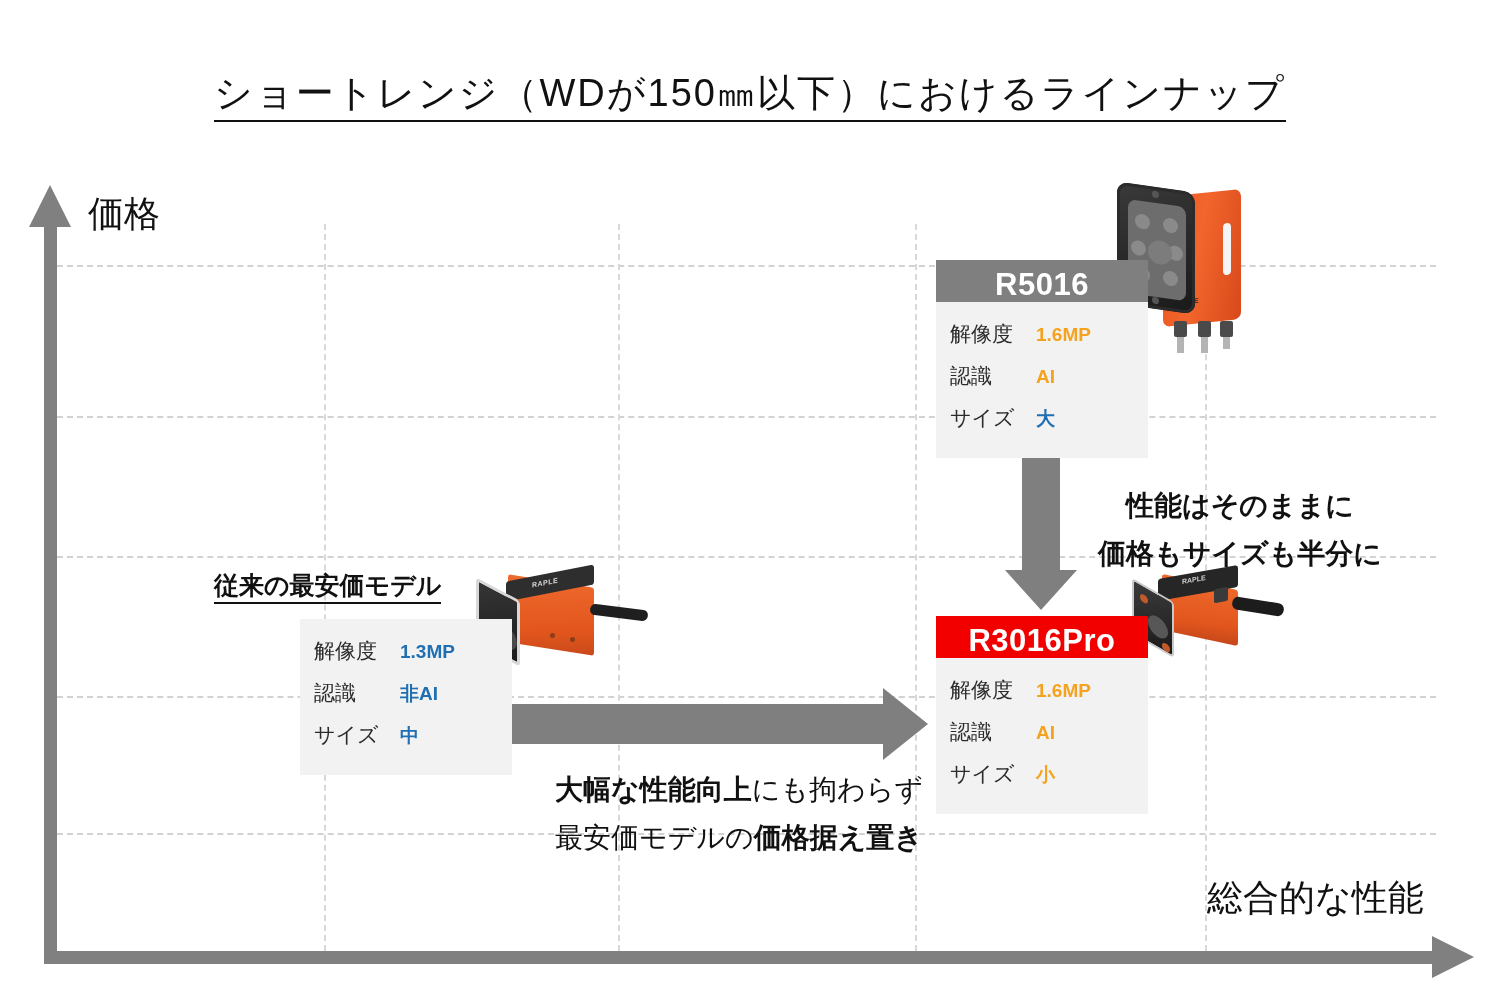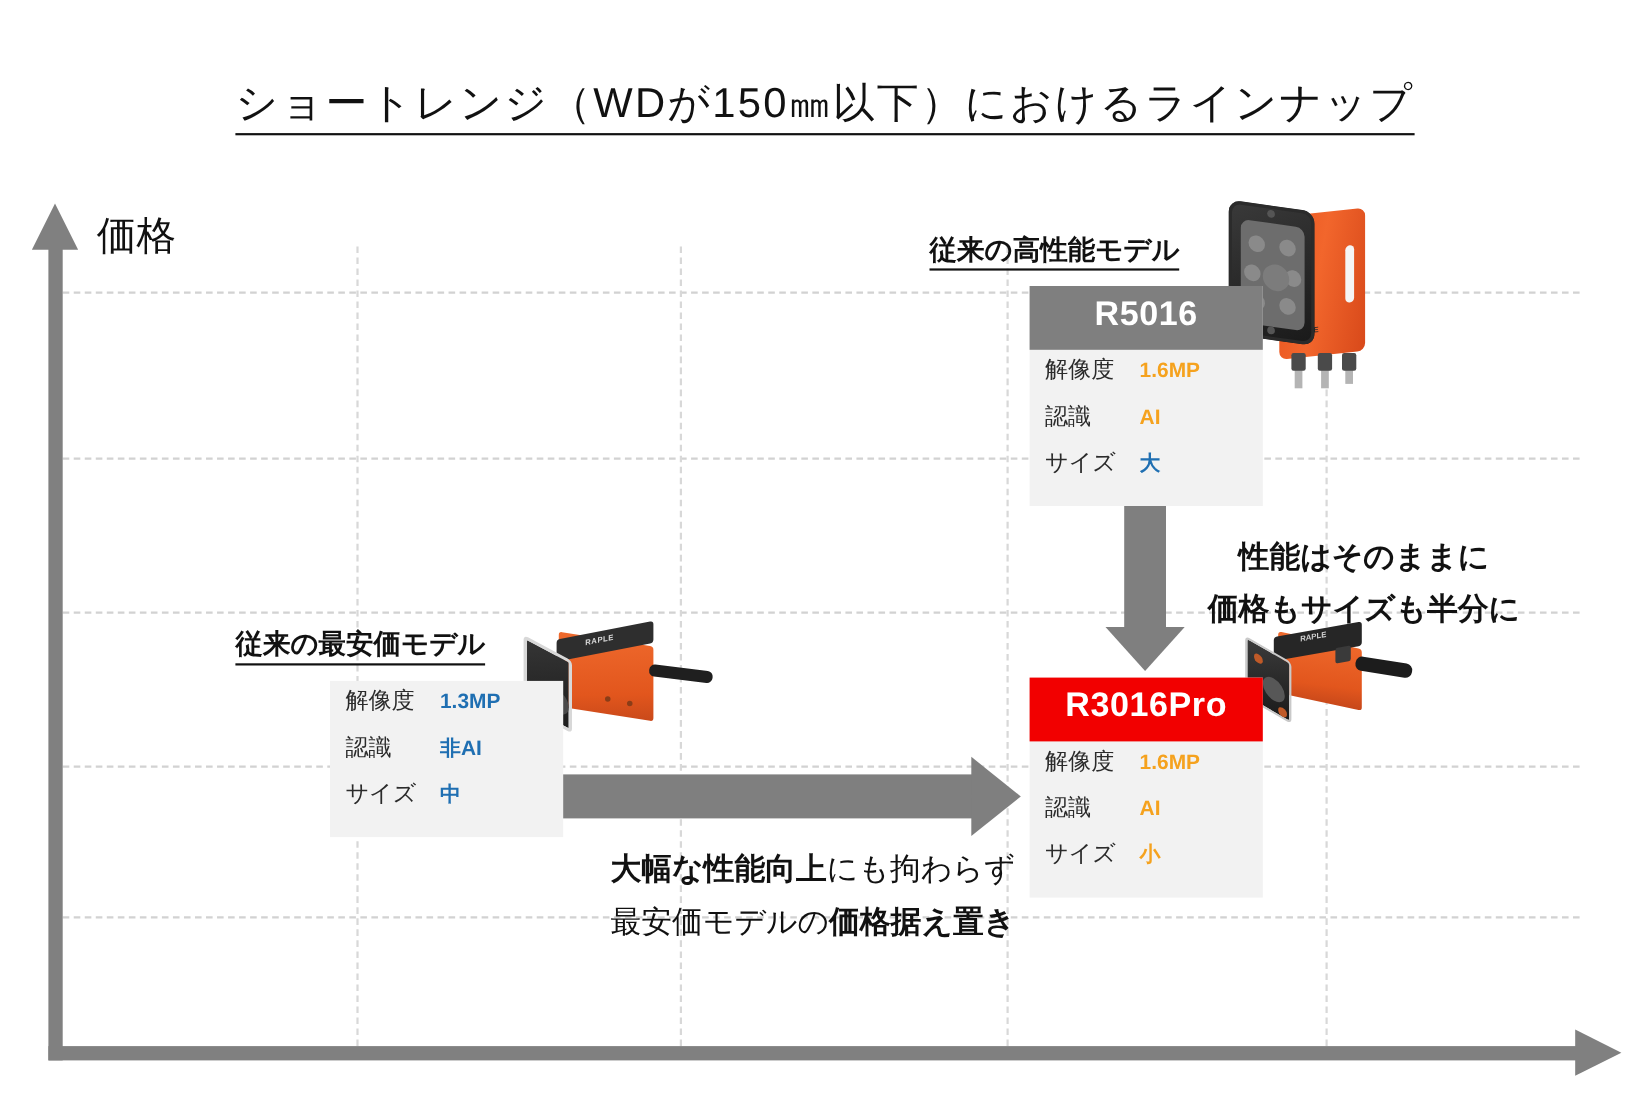--- a/index.html
+++ b/index.html
@@ -144,31 +144,31 @@
   }
 
   
   .card {
     position: absolute;
     width: 212px;
     background: #f2f2f2;
     box-sizing: border-box;
   }
   .card-header {
-    height: 58px;
+    height: 42px;
     line-height: 50px;
     text-align: center;
     color: #ffffff;
     font-size: 31px;
     font-weight: bold;
     letter-spacing: 0.5px;
   }
   .card-header.gray { background: #7f7f7f; }
   .card-header.red  { background: #f20000; }
-  .spec-rows { padding: 4px 0 12px 0; }
+  .spec-rows { padding: 18px 0 12px 0; }
   .spec-row {
     display: flex;
     align-items: baseline;
     height: 42px;
   }
   .spec-key {
     width: 100px;
     padding-left: 14px;
     font-size: 21px;
     color: #2b2b2b;
@@ -382,29 +382,27 @@
   <div class="grid-v" style="left:324px"></div>
   <div class="grid-v" style="left:618px"></div>
   <div class="grid-v" style="left:915px"></div>
   <div class="grid-v" style="left:1205px"></div>
 
   <div class="axis-arrow-v"></div>
   <div class="axis-line-v"></div>
   <div class="axis-line-h"></div>
   <div class="axis-arrow-h"></div>
   <div class="axis-label-y">価格</div>
+  <div class="axis-label-x">総合的な性能</div>
 
   <div class="arrow-down"></div>
   <div class="arrow-down-head"></div>
   <div class="arrow-right"></div>
   <div class="arrow-right-head"></div>
 
-  <div class="callout" style="left:845px; top:172px">
-    <span class="underline">従来の高性能モデル</span>
-  </div>
 
   <div class="callout" style="left:214px; top:531px">
     <span class="underline">従来の最安価モデル</span>
   </div>
 
   <div class="cam cam-big">
     <div class="body"></div>
     <div class="body-stripe"></div>
     <div class="brand">RAPLE</div>
     <div class="front">

